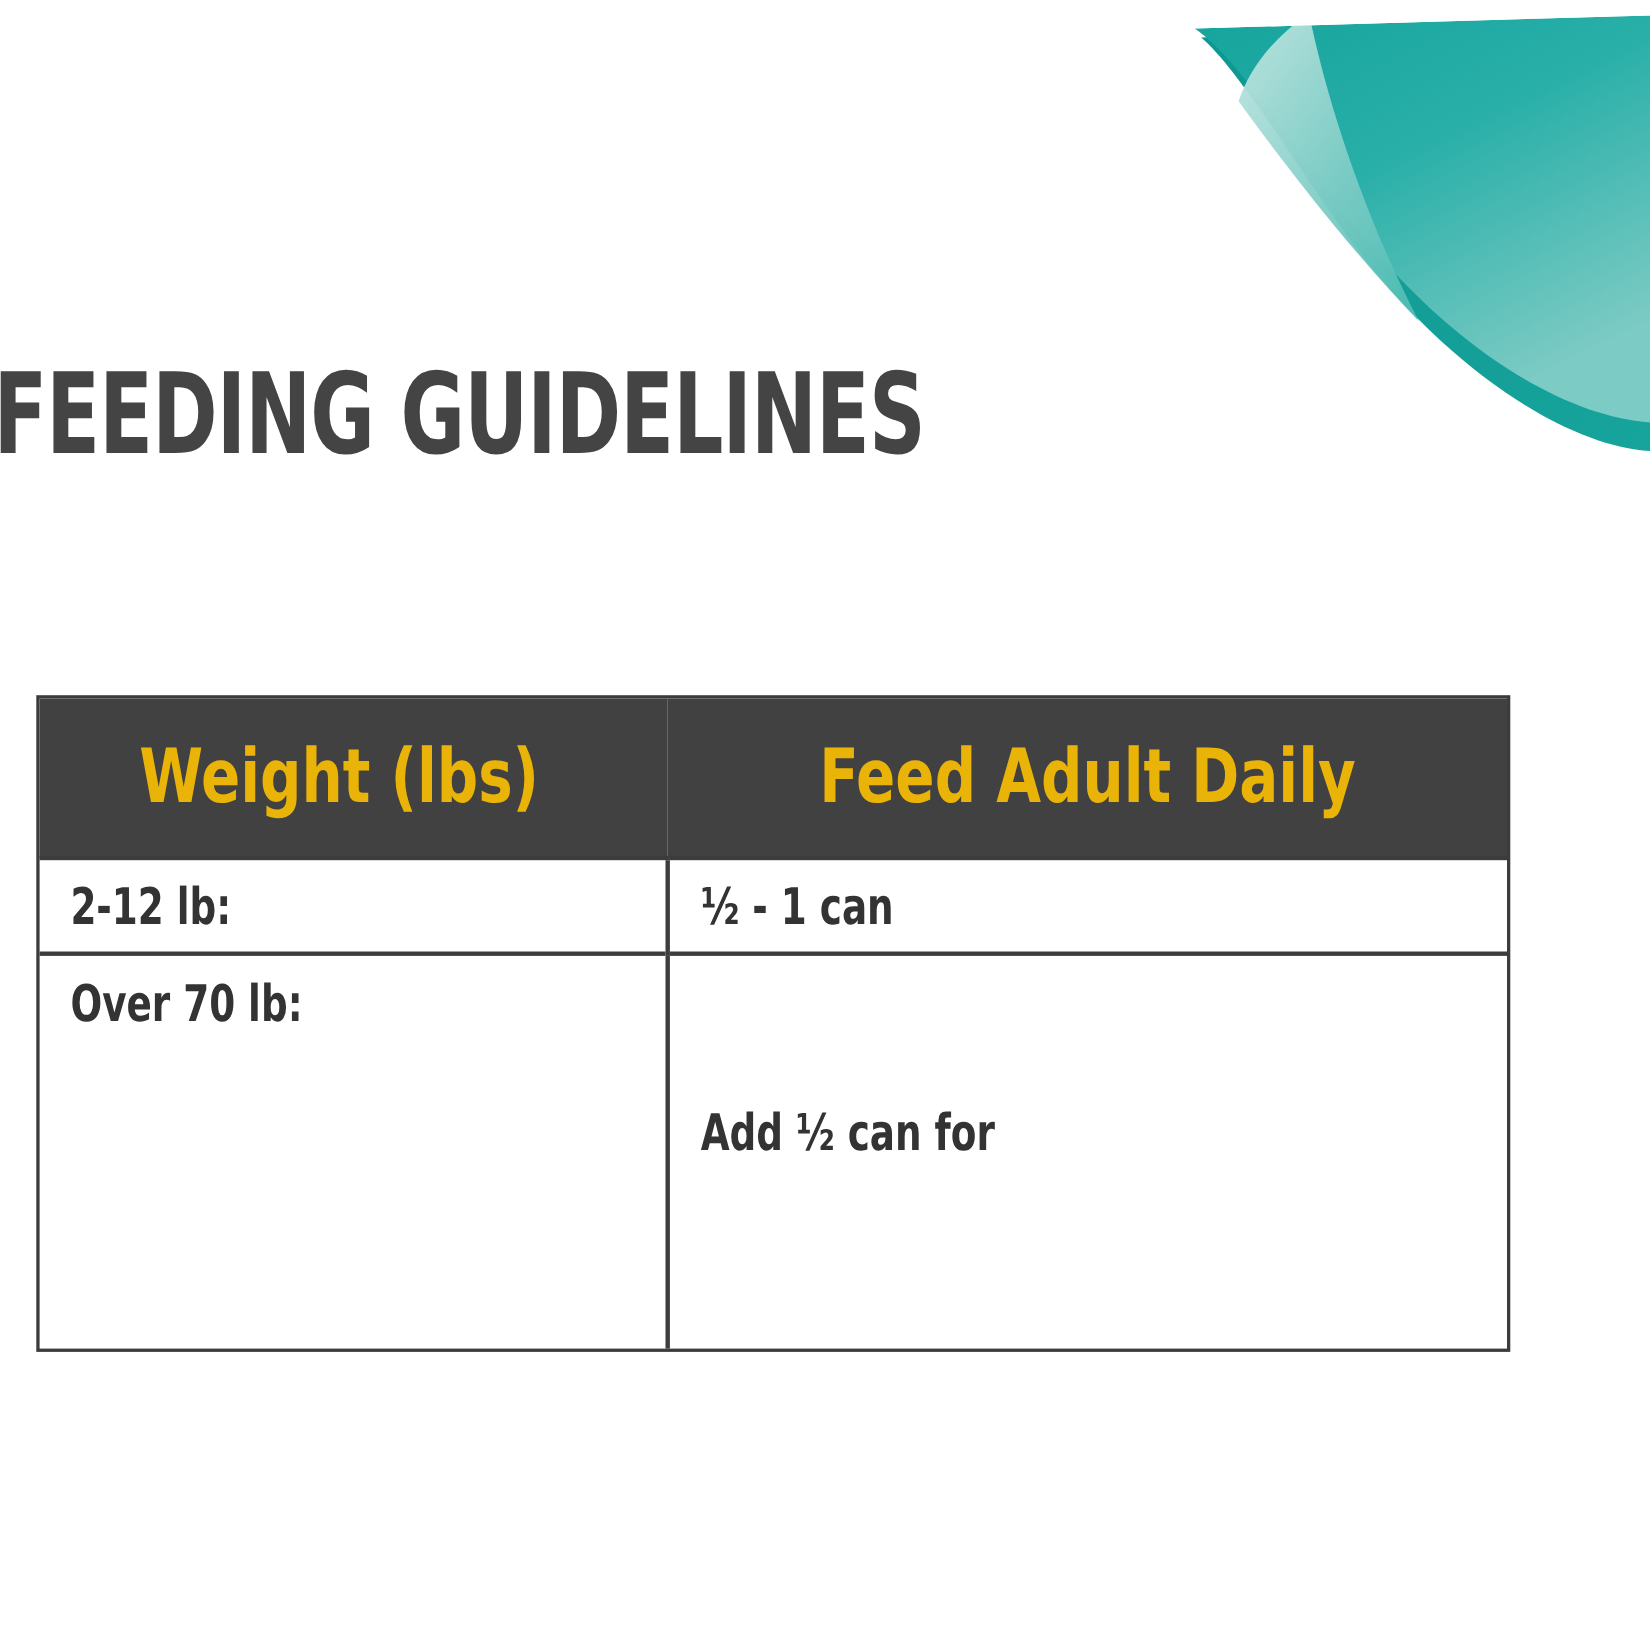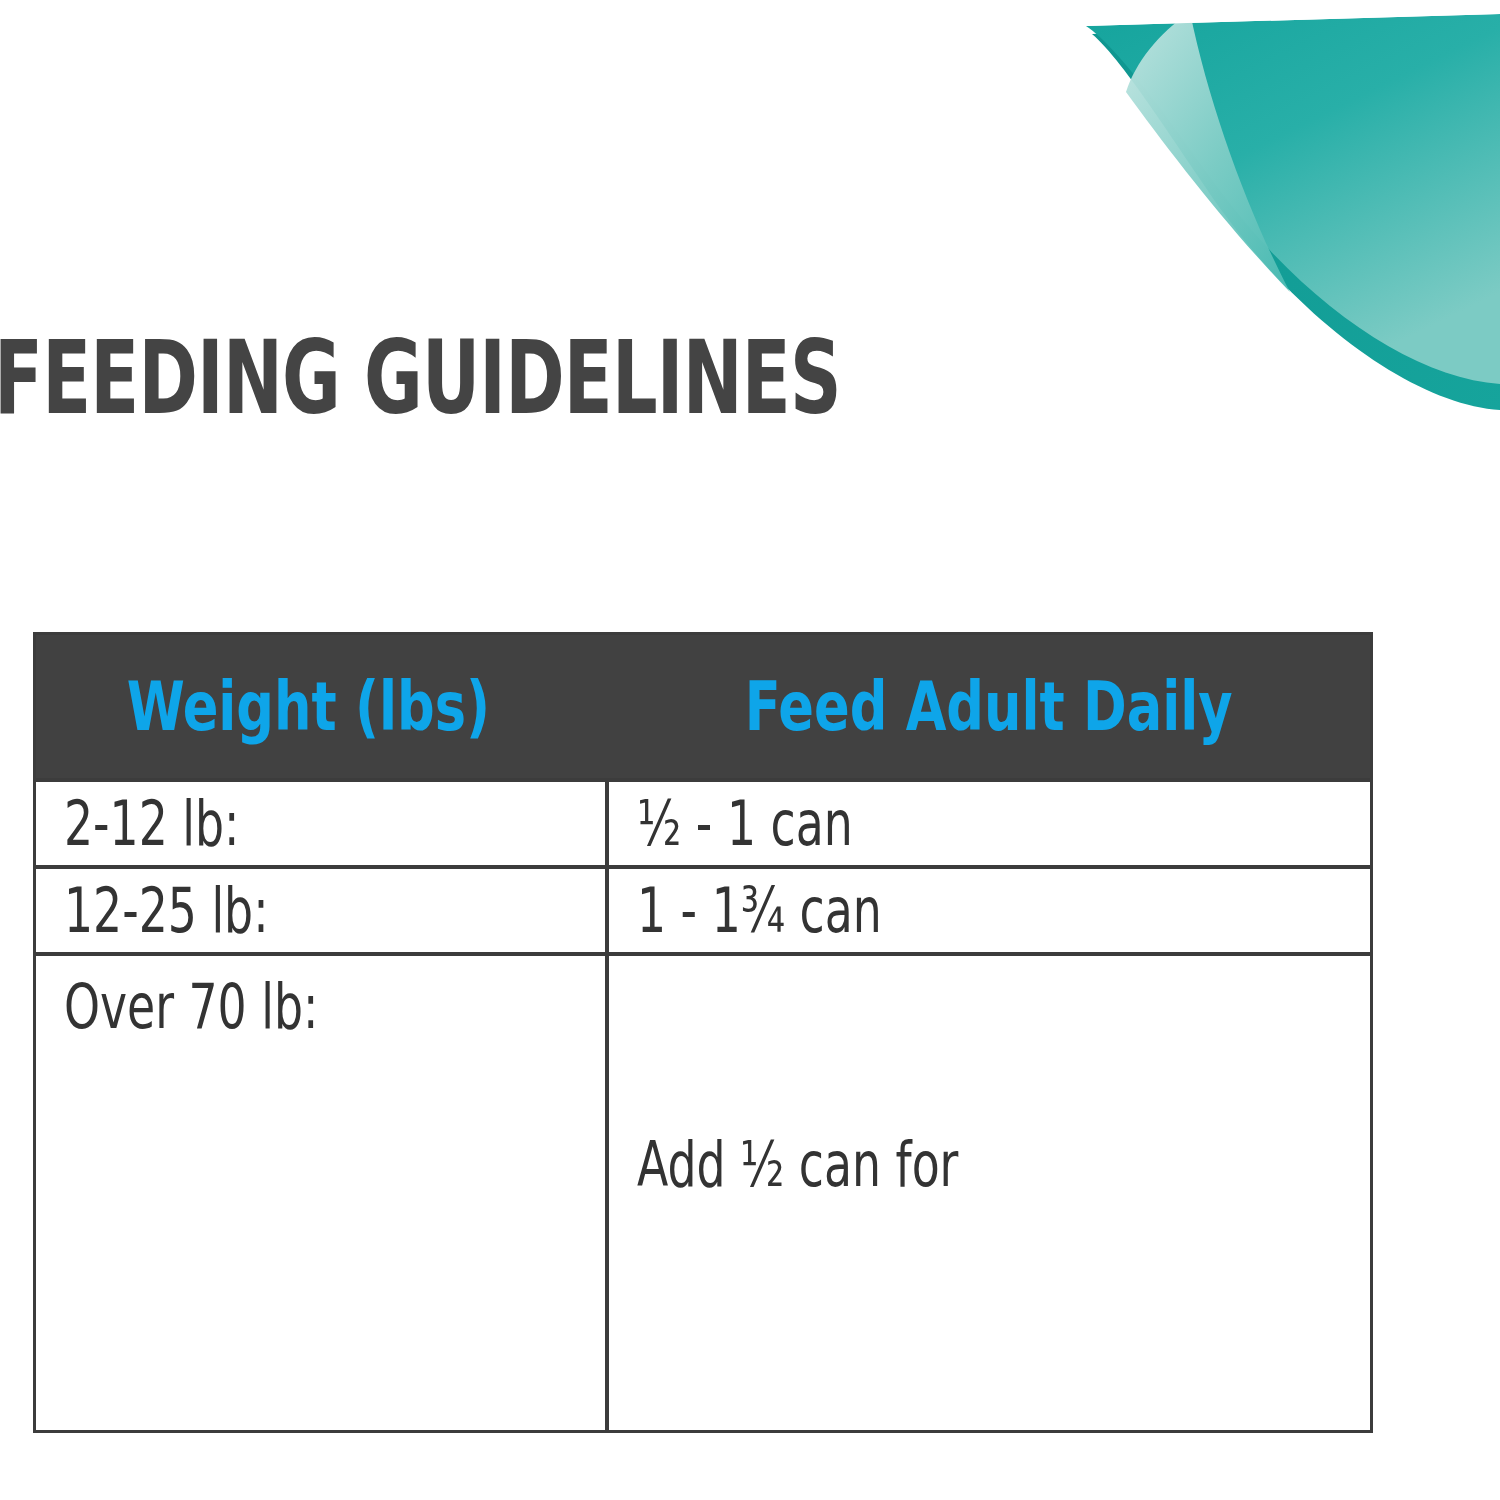--- a/index.html
+++ b/index.html
@@ -59,21 +59,21 @@
   }
   #feeding-table col.col-weight { width: 571px; }
   #feeding-table col.col-feed   { width: auto; }
 
   thead tr {
     background: #414141;
   }
   thead th {
     height: 143px;
     padding: 0;
-    color: #0ea5e9;
+    color: #eab308;
     font-family: "Liberation Sans Narrow", "DejaVu Sans Condensed", "Liberation Sans", sans-serif;
     font-weight: 700;
     font-size: 68px;
     letter-spacing: 0px;
     vertical-align: middle;
     border: none;
     text-align: center;
     white-space: nowrap;
   }
   thead th .hdr-inner {
@@ -82,22 +82,22 @@
     transform-origin: center;
   }
   thead th.th-weight .hdr-inner { padding-right: 30px; }
 
   tbody td {
     border-top: 4px solid #3c3c3c;
     border-left: 4px solid #3c3c3c;
     padding: 0 0 0 28px;
     height: 83px;
     font-family: "Liberation Sans Narrow", "DejaVu Sans Condensed", "Liberation Sans", sans-serif;
-    font-weight: 400;
-    font-size: 62px;
+    font-weight: 700;
+    font-size: 46px;
     line-height: 1.0;
     color: #333333;
     vertical-align: middle;
     white-space: nowrap;
   }
   tbody td.cell-weight {
     border-left: none;
   }
   tbody td .cell-inner {
     display: inline-block;
@@ -165,28 +165,20 @@
     </thead>
     <tbody>
       <tr class="row-0">
         <td class="cell-weight">
           <span class="cell-inner">2-12 lb:</span>
         </td>
         <td class="cell-feed">
           <span class="cell-inner">½ - 1 can</span>
         </td>
       </tr>
-      <tr class="row-1">
-        <td class="cell-weight">
-          <span class="cell-inner">12-25 lb:</span>
-        </td>
-        <td class="cell-feed">
-          <span class="cell-inner">1 - 1¾ can</span>
-        </td>
-      </tr>
       <tr class="row-last">
         <td class="cell-weight">
           <span class="cell-inner">Over 70 lb:</span>
         </td>
         <td class="cell-feed">
           <span class="cell-inner">
             <span class="feed-line-1">Add ½ can for</span>
             
           </span>
         </td>

